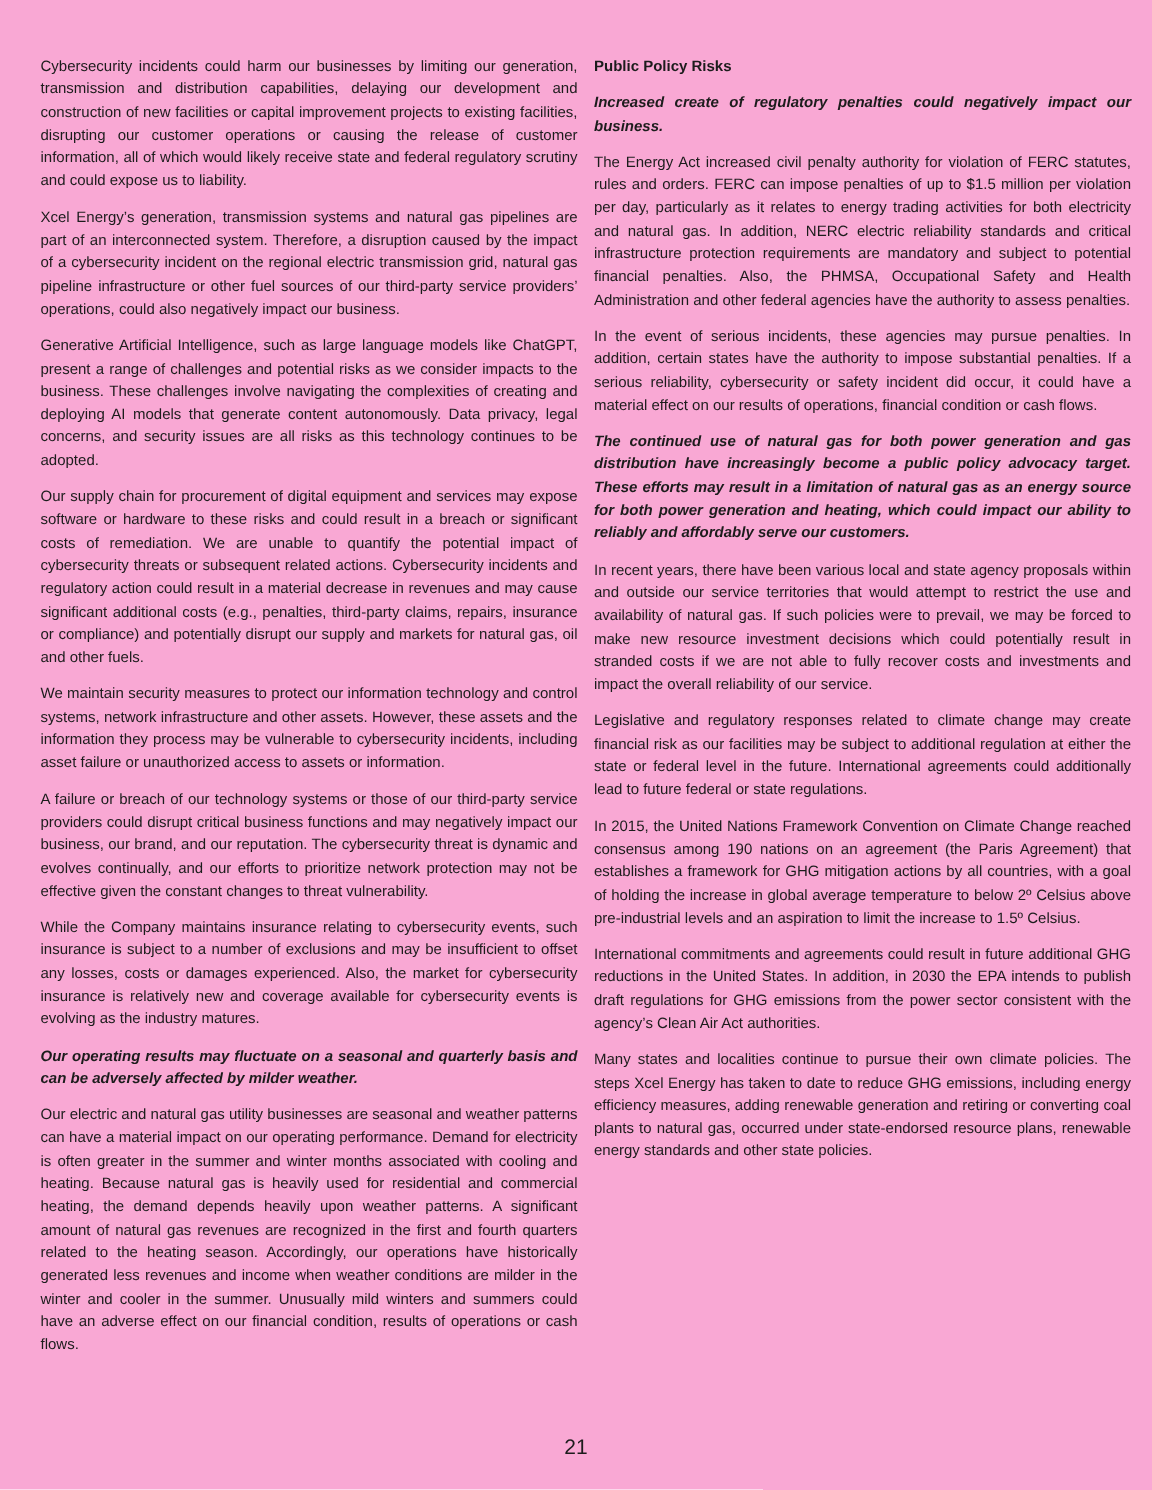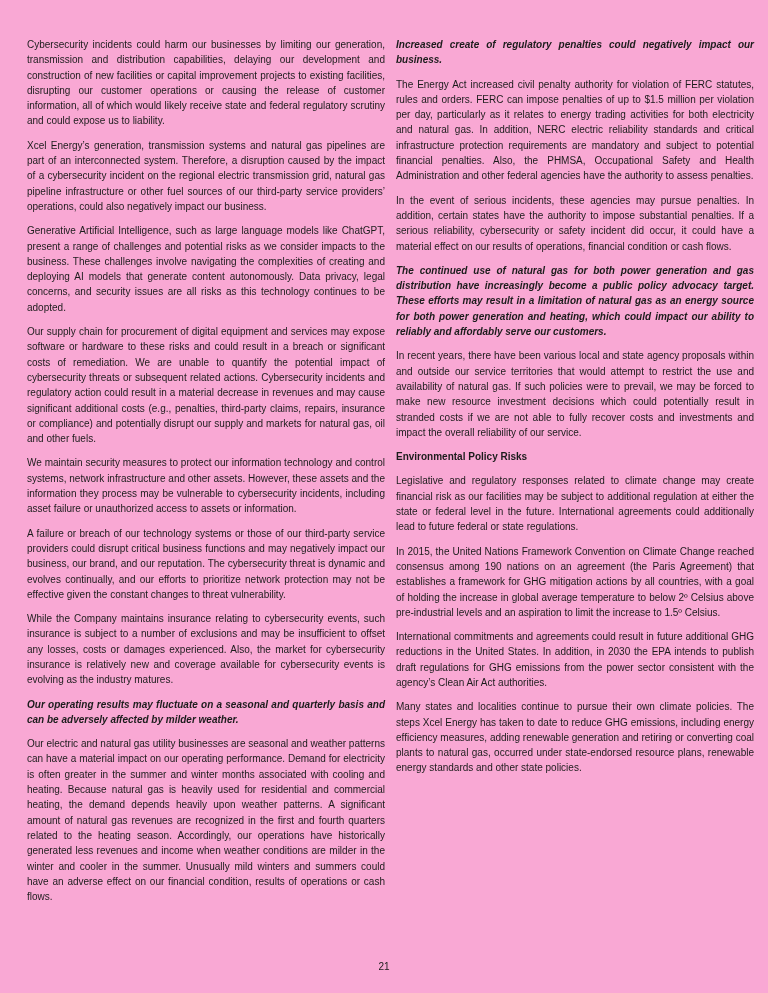--- a/index.html
+++ b/index.html
@@ -34,21 +34,21 @@
   .col p.lead {
     font-weight: bold;
     font-style: italic;
   }
   .page-number {
     position: absolute;
     left: 0;
     right: 0;
     bottom: 21px;
     text-align: center;
-    font-size: 10px;
+    font-size: 14px;
     color: #1c1c1c;
   }
 </style>
 </head>
 <body>
 
 <div class="page">
   <div class="columns">
 
     <div class="col">
@@ -57,26 +57,26 @@
       <p class="body">Generative Artificial Intelligence, such as large language models like ChatGPT, present a range of challenges and potential risks as we consider impacts to the business. These challenges involve navigating the complexities of creating and deploying AI models that generate content autonomously. Data privacy, legal concerns, and security issues are all risks as this technology continues to be adopted.</p>
       <p class="body">Our supply chain for procurement of digital equipment and services may expose software or hardware to these risks and could result in a breach or significant costs of remediation. We are unable to quantify the potential impact of cybersecurity threats or subsequent related actions. Cybersecurity incidents and regulatory action could result in a material decrease in revenues and may cause significant additional costs (e.g., penalties, third-party claims, repairs, insurance or compliance) and potentially disrupt our supply and markets for natural gas, oil and other fuels.</p>
       <p class="body">We maintain security measures to protect our information technology and control systems, network infrastructure and other assets. However, these assets and the information they process may be vulnerable to cybersecurity incidents, including asset failure or unauthorized access to assets or information.</p>
       <p class="body">A failure or breach of our technology systems or those of our third-party service providers could disrupt critical business functions and may negatively impact our business, our brand, and our reputation. The cybersecurity threat is dynamic and evolves continually, and our efforts to prioritize network protection may not be effective given the constant changes to threat vulnerability.</p>
       <p class="body">While the Company maintains insurance relating to cybersecurity events, such insurance is subject to a number of exclusions and may be insufficient to offset any losses, costs or damages experienced. Also, the market for cybersecurity insurance is relatively new and coverage available for cybersecurity events is evolving as the industry matures.</p>
       <p class="lead">Our operating results may fluctuate on a seasonal and quarterly basis and can be adversely affected by milder weather.</p>
       <p class="body">Our electric and natural gas utility businesses are seasonal and weather patterns can have a material impact on our operating performance. Demand for electricity is often greater in the summer and winter months associated with cooling and heating. Because natural gas is heavily used for residential and commercial heating, the demand depends heavily upon weather patterns. A significant amount of natural gas revenues are recognized in the first and fourth quarters related to the heating season. Accordingly, our operations have historically generated less revenues and income when weather conditions are milder in the winter and cooler in the summer. Unusually mild winters and summers could have an adverse effect on our financial condition, results of operations or cash flows.</p>
     </div>
 
     <div class="col">
+      <p class="heading">Public Policy Risks</p>
       <p class="lead">Increased create of regulatory penalties could negatively impact our business.</p>
       <p class="body">The Energy Act increased civil penalty authority for violation of FERC statutes, rules and orders. FERC can impose penalties of up to $1.5 million per violation per day, particularly as it relates to energy trading activities for both electricity and natural gas. In addition, NERC electric reliability standards and critical infrastructure protection requirements are mandatory and subject to potential financial penalties. Also, the PHMSA, Occupational Safety and Health Administration and other federal agencies have the authority to assess penalties.</p>
       <p class="body">In the event of serious incidents, these agencies may pursue penalties. In addition, certain states have the authority to impose substantial penalties. If a serious reliability, cybersecurity or safety incident did occur, it could have a material effect on our results of operations, financial condition or cash flows.</p>
       <p class="lead">The continued use of natural gas for both power generation and gas distribution have increasingly become a public policy advocacy target. These efforts may result in a limitation of natural gas as an energy source for both power generation and heating, which could impact our ability to reliably and affordably serve our customers.</p>
       <p class="body">In recent years, there have been various local and state agency proposals within and outside our service territories that would attempt to restrict the use and availability of natural gas. If such policies were to prevail, we may be forced to make new resource investment decisions which could potentially result in stranded costs if we are not able to fully recover costs and investments and impact the overall reliability of our service.</p>
-      <p class="heading">Environmental Policy Risks</p>
       <p class="body">Legislative and regulatory responses related to climate change may create financial risk as our facilities may be subject to additional regulation at either the state or federal level in the future. International agreements could additionally lead to future federal or state regulations.</p>
       <p class="body">In 2015, the United Nations Framework Convention on Climate Change reached consensus among 190 nations on an agreement (the Paris Agreement) that establishes a framework for GHG mitigation actions by all countries, with a goal of holding the increase in global average temperature to below 2º Celsius above pre-industrial levels and an aspiration to limit the increase to 1.5º Celsius.</p>
       <p class="body">International commitments and agreements could result in future additional GHG reductions in the United States. In addition, in 2030 the EPA intends to publish draft regulations for GHG emissions from the power sector consistent with the agency’s Clean Air Act authorities.</p>
       <p class="body">Many states and localities continue to pursue their own climate policies. The steps Xcel Energy has taken to date to reduce GHG emissions, including energy efficiency measures, adding renewable generation and retiring or converting coal plants to natural gas, occurred under state-endorsed resource plans, renewable energy standards and other state policies.</p>
     </div>
 
   </div>
 
   <div class="page-number">21</div>
 </div>

